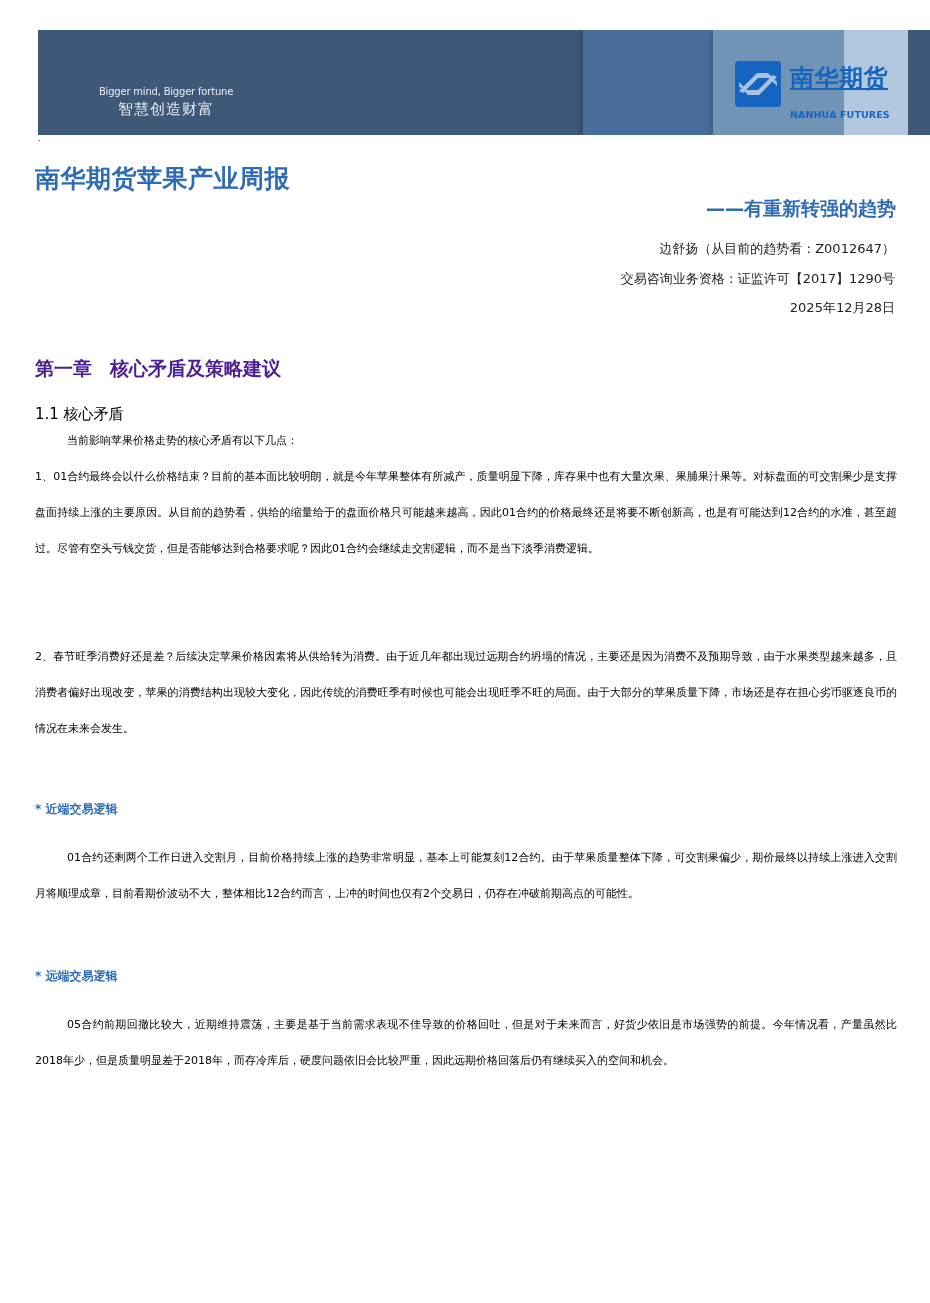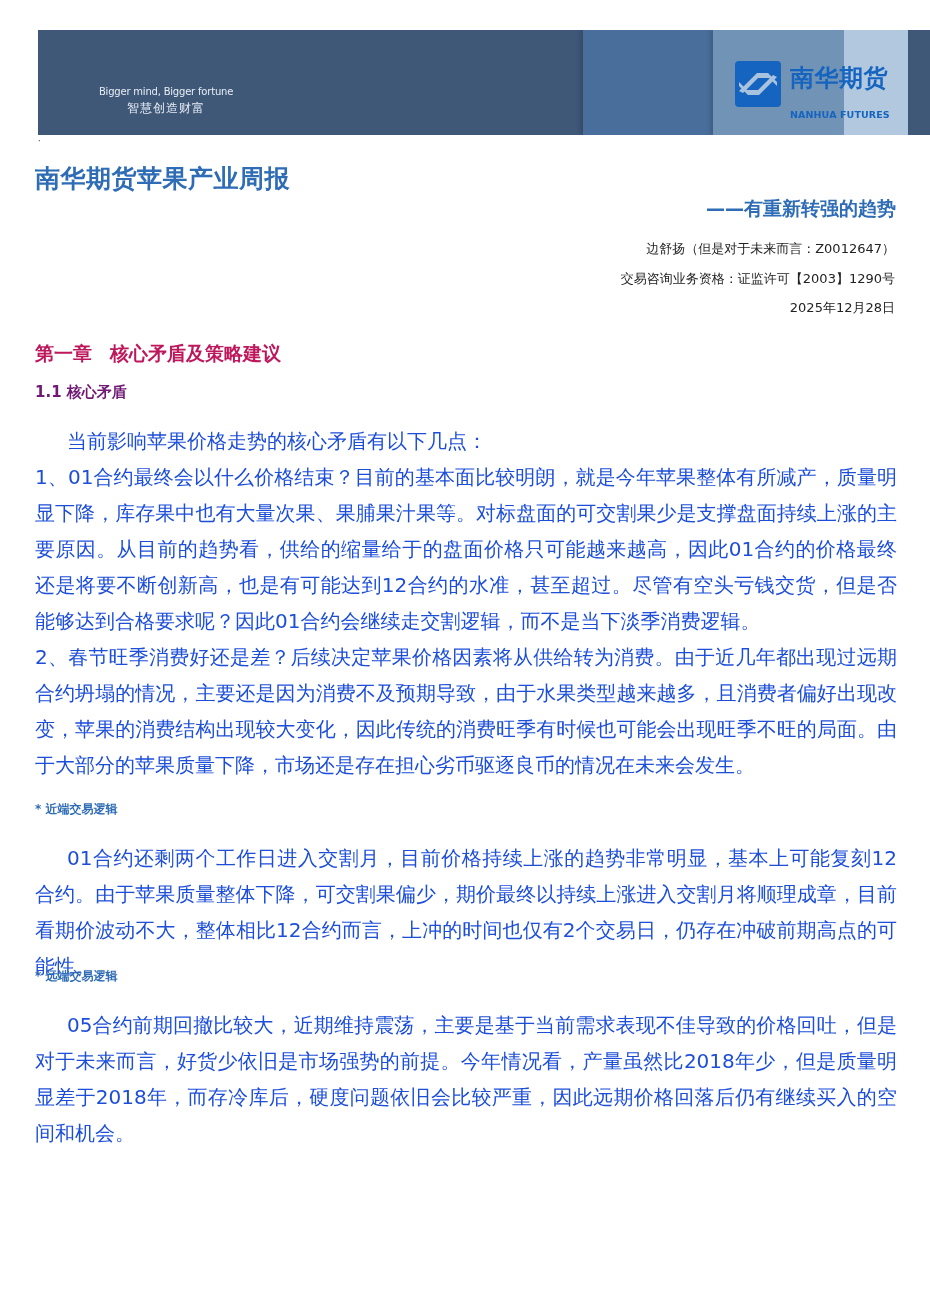--- a/index.html
+++ b/index.html
@@ -5,34 +5,34 @@
     html, body { margin: 0; padding: 0; background: #ffffff; }
     body { width: 930px; height: 1303px; position: relative; overflow: hidden;
            font-family: "DejaVu Sans", "Liberation Sans", sans-serif; color: #111; }
     .banner { position: absolute; left: 38px; top: 30px; width: 920px; height: 105px; background: #3f5878; overflow: hidden; }
     .panel { position: absolute; top: 0; height: 105px; }
     .p1 { left: 545px; width: 130px; background: #4a6e9c; box-shadow: -3px 0 4px rgba(0,0,0,0.15); }
     .p2 { left: 675px; width: 131px; background: #7193b6; box-shadow: -3px 0 4px rgba(0,0,0,0.15); }
     .p3 { left: 806px; width: 64px; background: #b2c8de; }
     .slogan { position: absolute; left: 58px; top: 56px; width: 140px; text-align: center; color: #e8eef6; }
     .slogan .en { font-size: 10px; letter-spacing: -0.2px; }
-    .slogan .cn { font-size: 12px; margin-top: 3px; letter-spacing: 1px; }
+    .slogan .cn { font-size: 15px; margin-top: 3px; letter-spacing: 1px; }
     .logo-icon { position: absolute; left: 697px; top: 31px; width: 46px; height: 46px; background: #1565c0; border-radius: 4px; }
     .logo-text { position: absolute; left: 752px; top: 34px; color: #1565c0; }
-    .logo-text .cn { font-size: 24px; font-weight: bold; letter-spacing: 0.5px; line-height: 28px; }
+    .logo-text .cn { font-size: 24px; font-weight: bold; letter-spacing: 0.5px; line-height: 28px; text-decoration: underline; }
     .logo-text .en { font-size: 9.5px; font-weight: bold; letter-spacing: 0.1px; margin-top: 17px; }
     .dot { position: absolute; left: 38px; top: 137px; font-size: 8px; color: #333; }
     .title { position: absolute; left: 35px; top: 162px; font-size: 25px; font-weight: bold; color: #2e6cb5; letter-spacing: 0.5px; }
     .subtitle { position: absolute; right: 34px; top: 196px; font-size: 19px; font-weight: bold; color: #2e6cb5; }
     .meta { position: absolute; right: 35px; font-size: 13px; color: #222; }
     .m1 { top: 240px; } .m2 { top: 270px; } .m3 { top: 299px; margin-left: 7px; }
-    .chapter { position: absolute; left: 35px; top: 341px; font-size: 19px; font-weight: bold; color: #be185d; }
+    .chapter { position: absolute; left: 35px; top: 356px; font-size: 19px; font-weight: bold; color: #4c1d95; }
     .chapter .gap { display: inline-block; width: 18px; }
-    .section { position: absolute; left: 35px; top: 383px; font-size: 15px; font-weight: bold; color: #701a75; }
-    .para { position: absolute; left: 35px; width: 862px; font-size: 20px; line-height: 36px; color: #1d4ed8; text-align: justify; }
+    .section { position: absolute; left: 35px; top: 405px; font-size: 15px; font-weight: normal; color: #000000; }
+    .para { position: absolute; left: 35px; width: 862px; font-size: 11px; line-height: 36px; color: #000000; text-align: justify; }
     .indent { text-indent: 32px; }
     .h3 { position: absolute; left: 35px; font-size: 12px; font-weight: bold; color: #2e6cb5; }
   </style>
 </head>
 <body>
 
 <div class="banner">
   <div class="panel p1"></div>
   <div class="panel p2"></div>
   <div class="panel p3"></div>
@@ -50,22 +50,22 @@
     <div class="cn">南华期货</div>
     <div class="en">NANHUA FUTURES</div>
   </div>
 </div>
 
 <div class="dot">·</div>
 
 <div class="title">南华期货苹果产业周报</div>
 <div class="subtitle">——有重新转强的趋势</div>
 
-<div class="meta m1">边舒扬（但是对于未来而言：Z0012647）</div>
-<div class="meta m2">交易咨询业务资格：证监许可【2003】1290号</div>
+<div class="meta m1">边舒扬（从目前的趋势看：Z0012647）</div>
+<div class="meta m2">交易咨询业务资格：证监许可【2017】1290号</div>
 <div class="meta m3">2025年12月28日</div>
 
 <div class="chapter">
   <span>第一章</span><span class="gap"></span><span>核心矛盾及策略建议</span>
 </div>
 
 <div class="section">1.1 核心矛盾</div>
 
 <div class="para indent" style="top: 423px;">当前影响苹果价格走势的核心矛盾有以下几点：</div>
 

